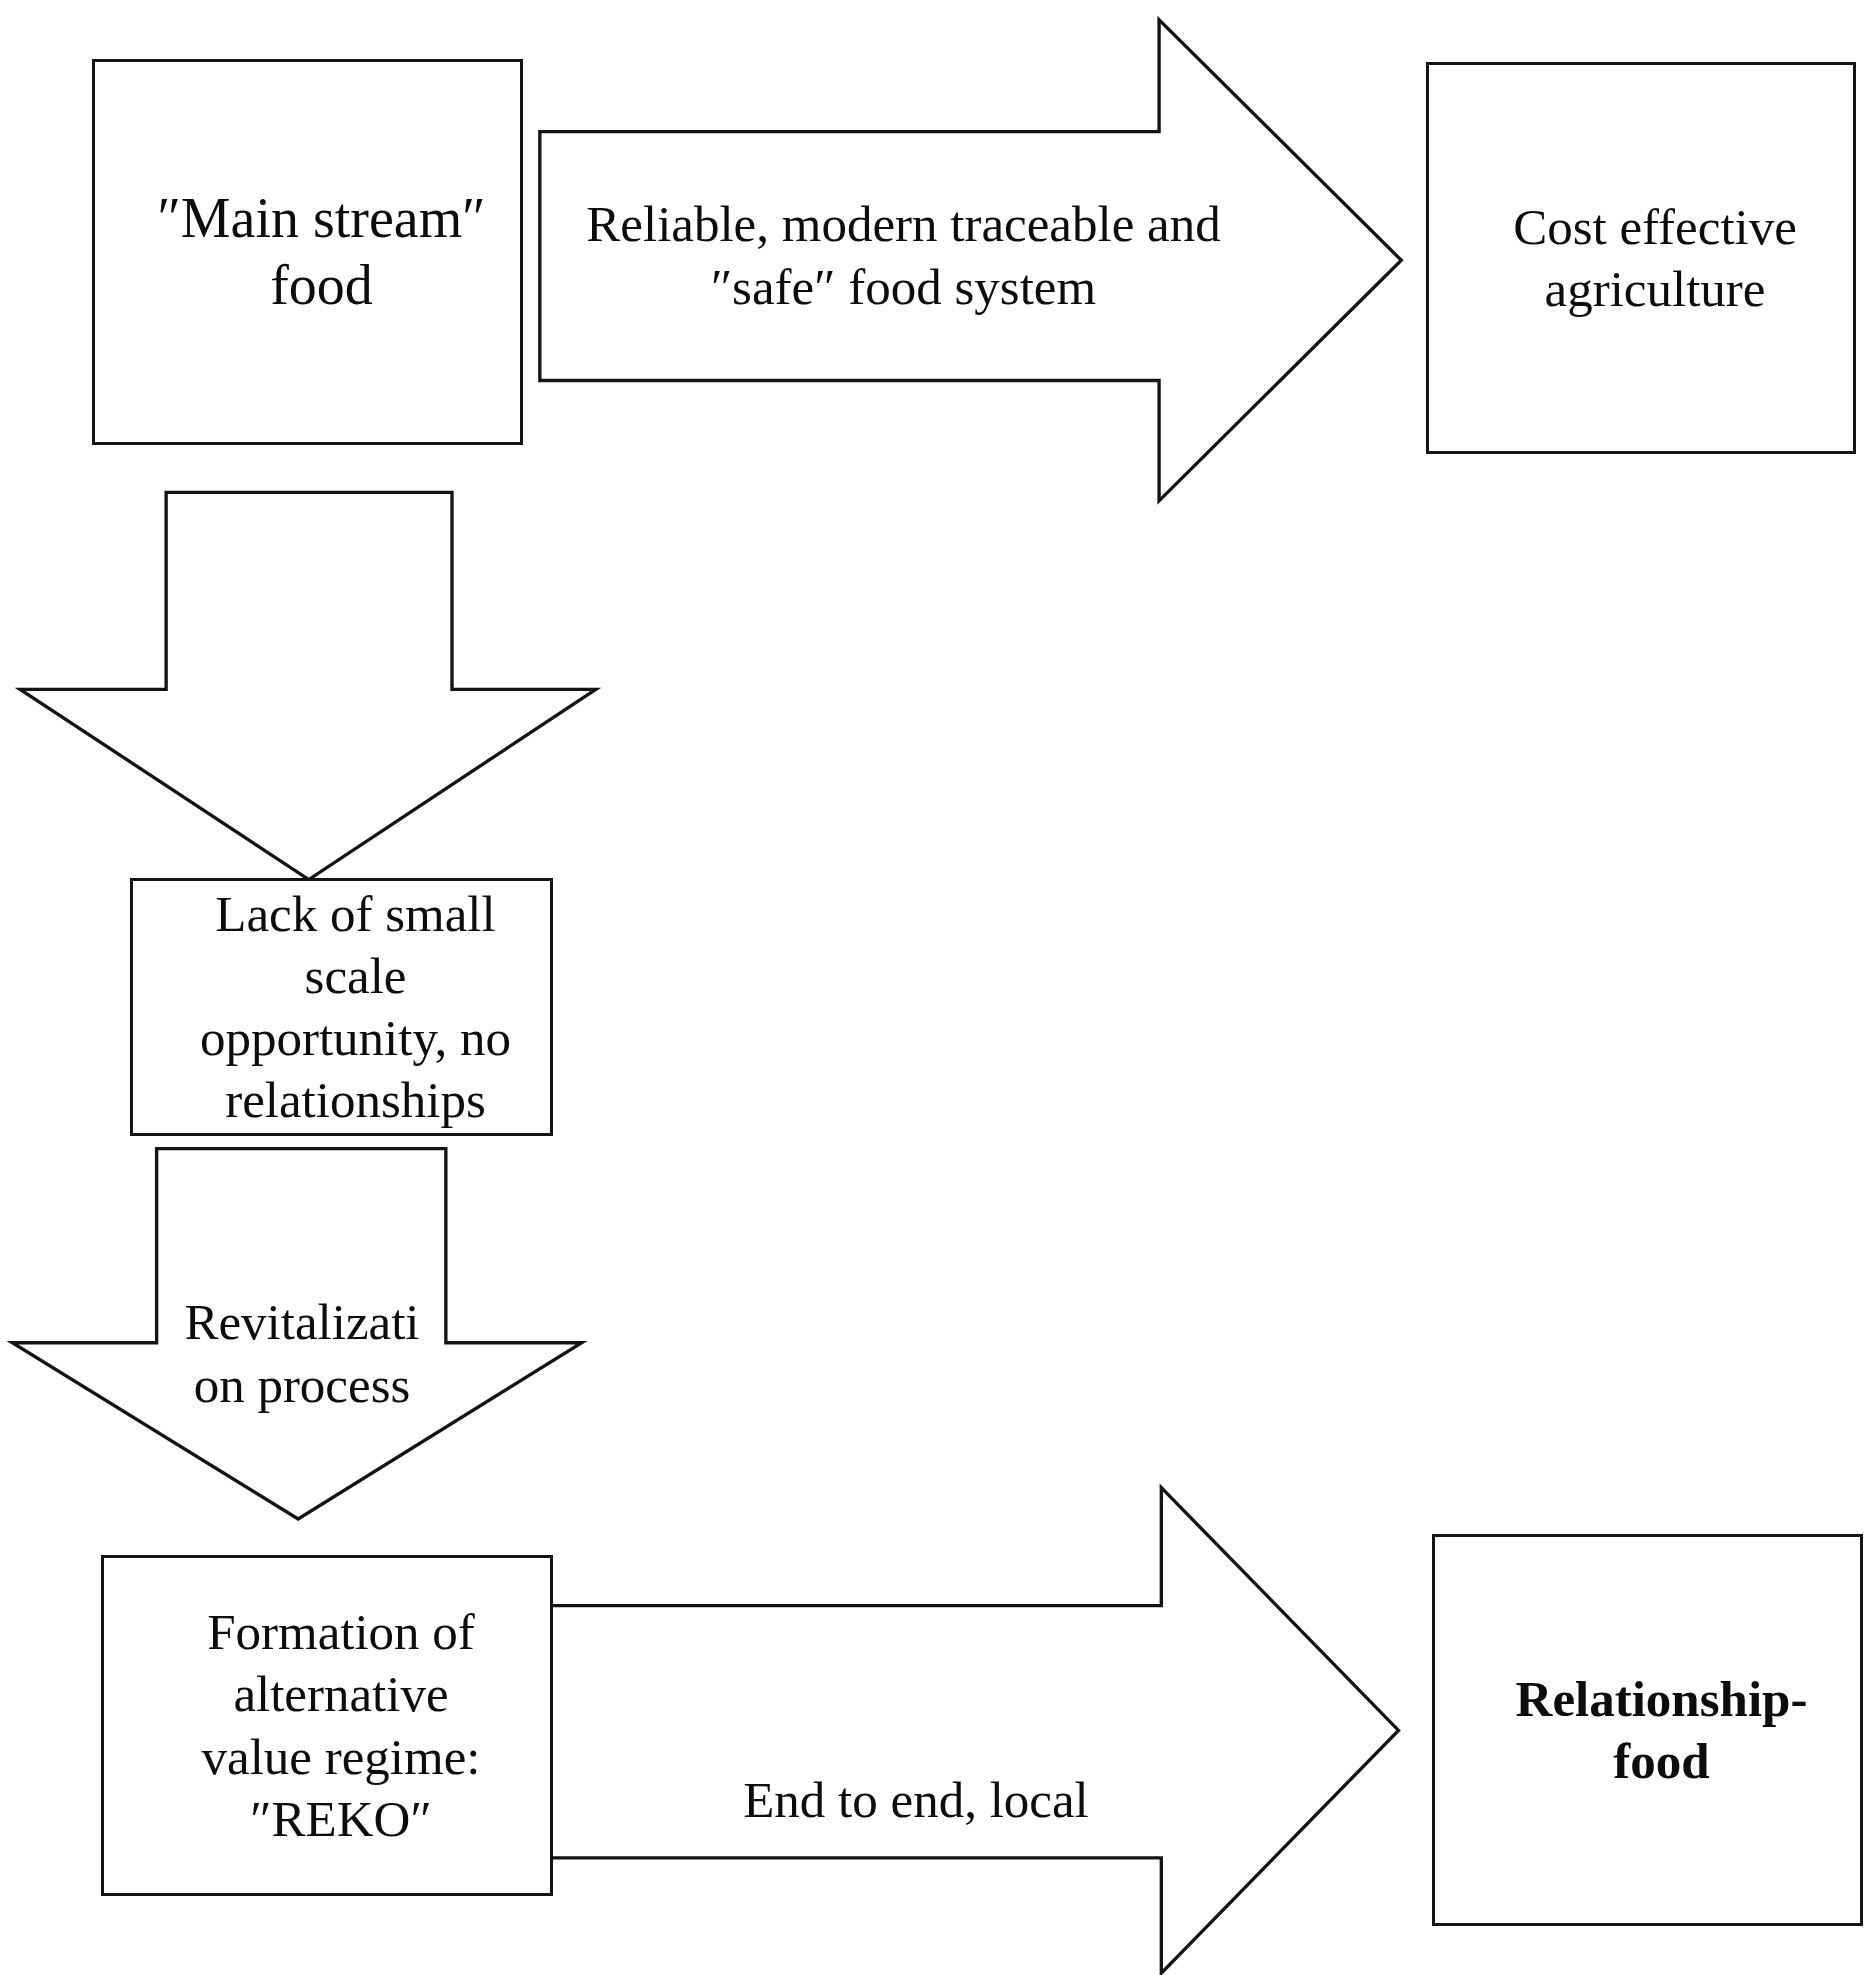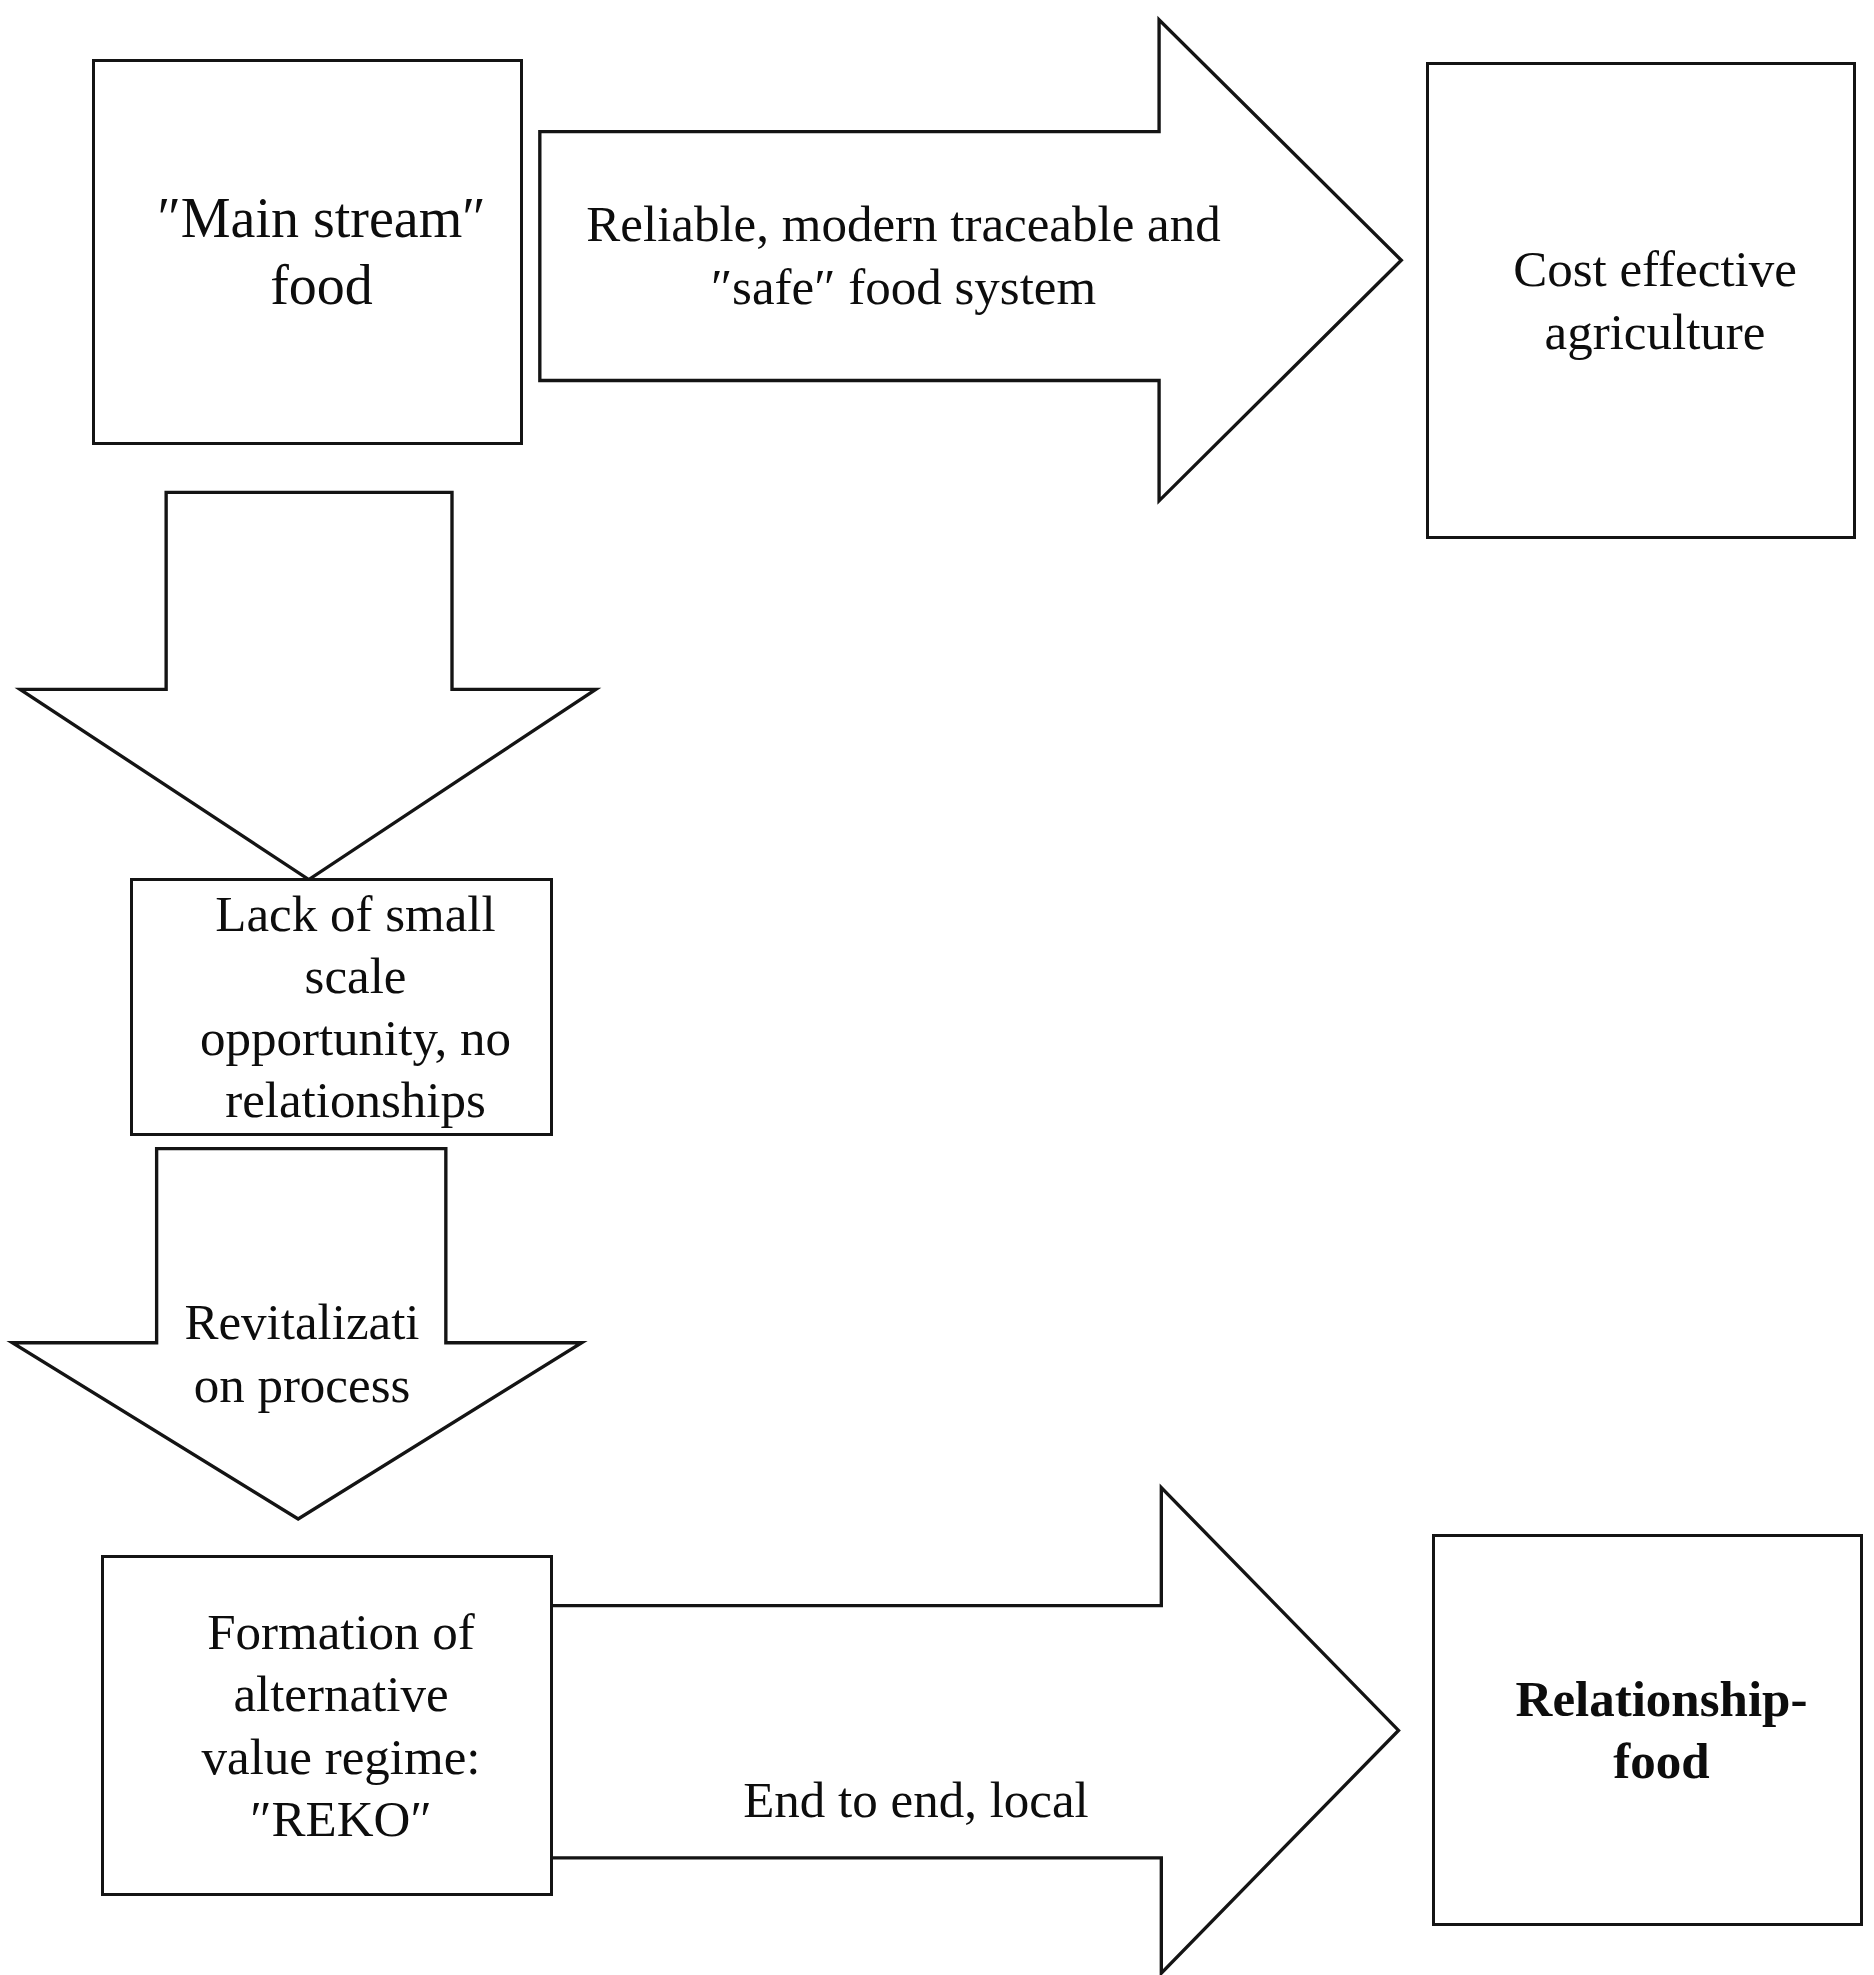--- a/index.html
+++ b/index.html
@@ -45,21 +45,21 @@
   }
   .arrow-label {
     position: absolute;
     display: flex;
     align-items: center;
     justify-content: center;
     pointer-events: none;
   }
   
   .box-a { left: 92px;  top: 59px;  width: 431px; height: 386px; }
-  .box-b { left: 1426px; top: 62px;  width: 430px; height: 477px; }
+  .box-b { left: 1426px; top: 62px;  width: 430px; height: 392px; }
   .box-c { left: 90px;  top: 878px; width: 423px; height: 258px; margin-left: 40px; }
   .box-d { left: 101px;  top: 1555px; width: 452px; height: 341px; }
   .box-e { left: 1432px; top: 1534px; width: 431px; height: 392px; font-weight: bold; }
   
   .lbl-arrow-reliable       { left: 540px; top: 131px;  width: 727px; height: 249px; }
   .lbl-arrow-unsolved       { left: 141px; top: 487px;  width: 336px;  height: 313px; }
   .lbl-arrow-revitalization { left: 134px; top: 1264px; width: 336px;  height: 179px; }
   .lbl-arrow-end-to-end     { left: 544px; top: 1674px; width: 744px; height: 252px; justify-content: center; }
 </style>
 </head>

